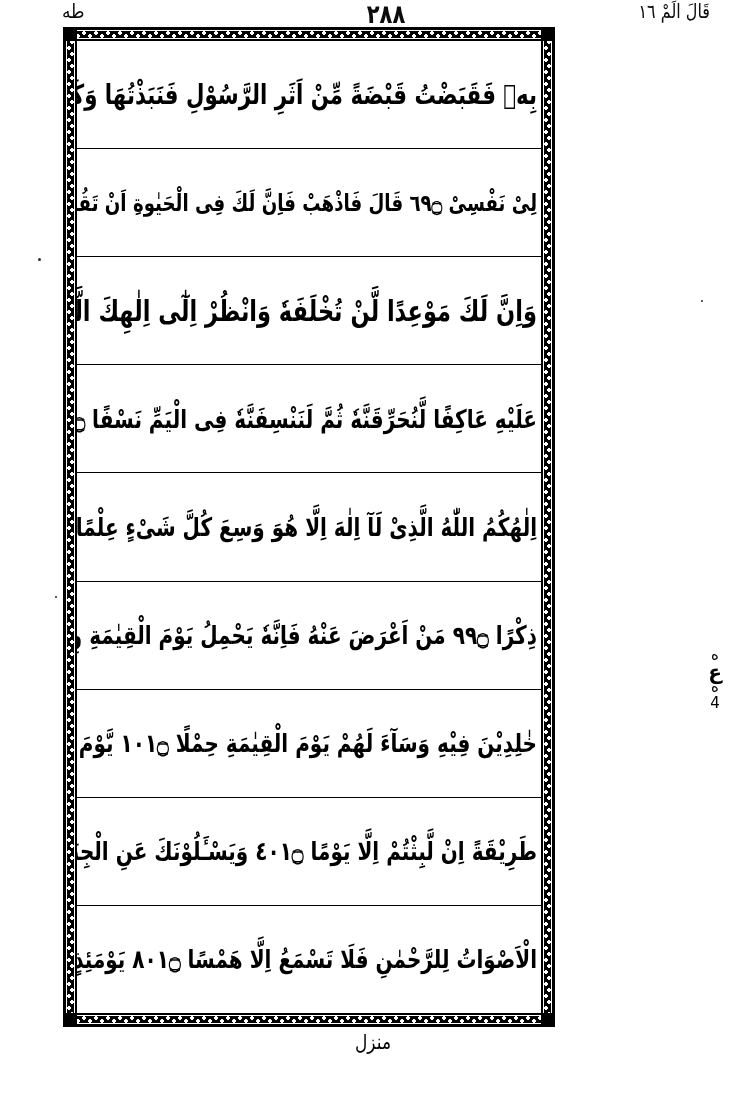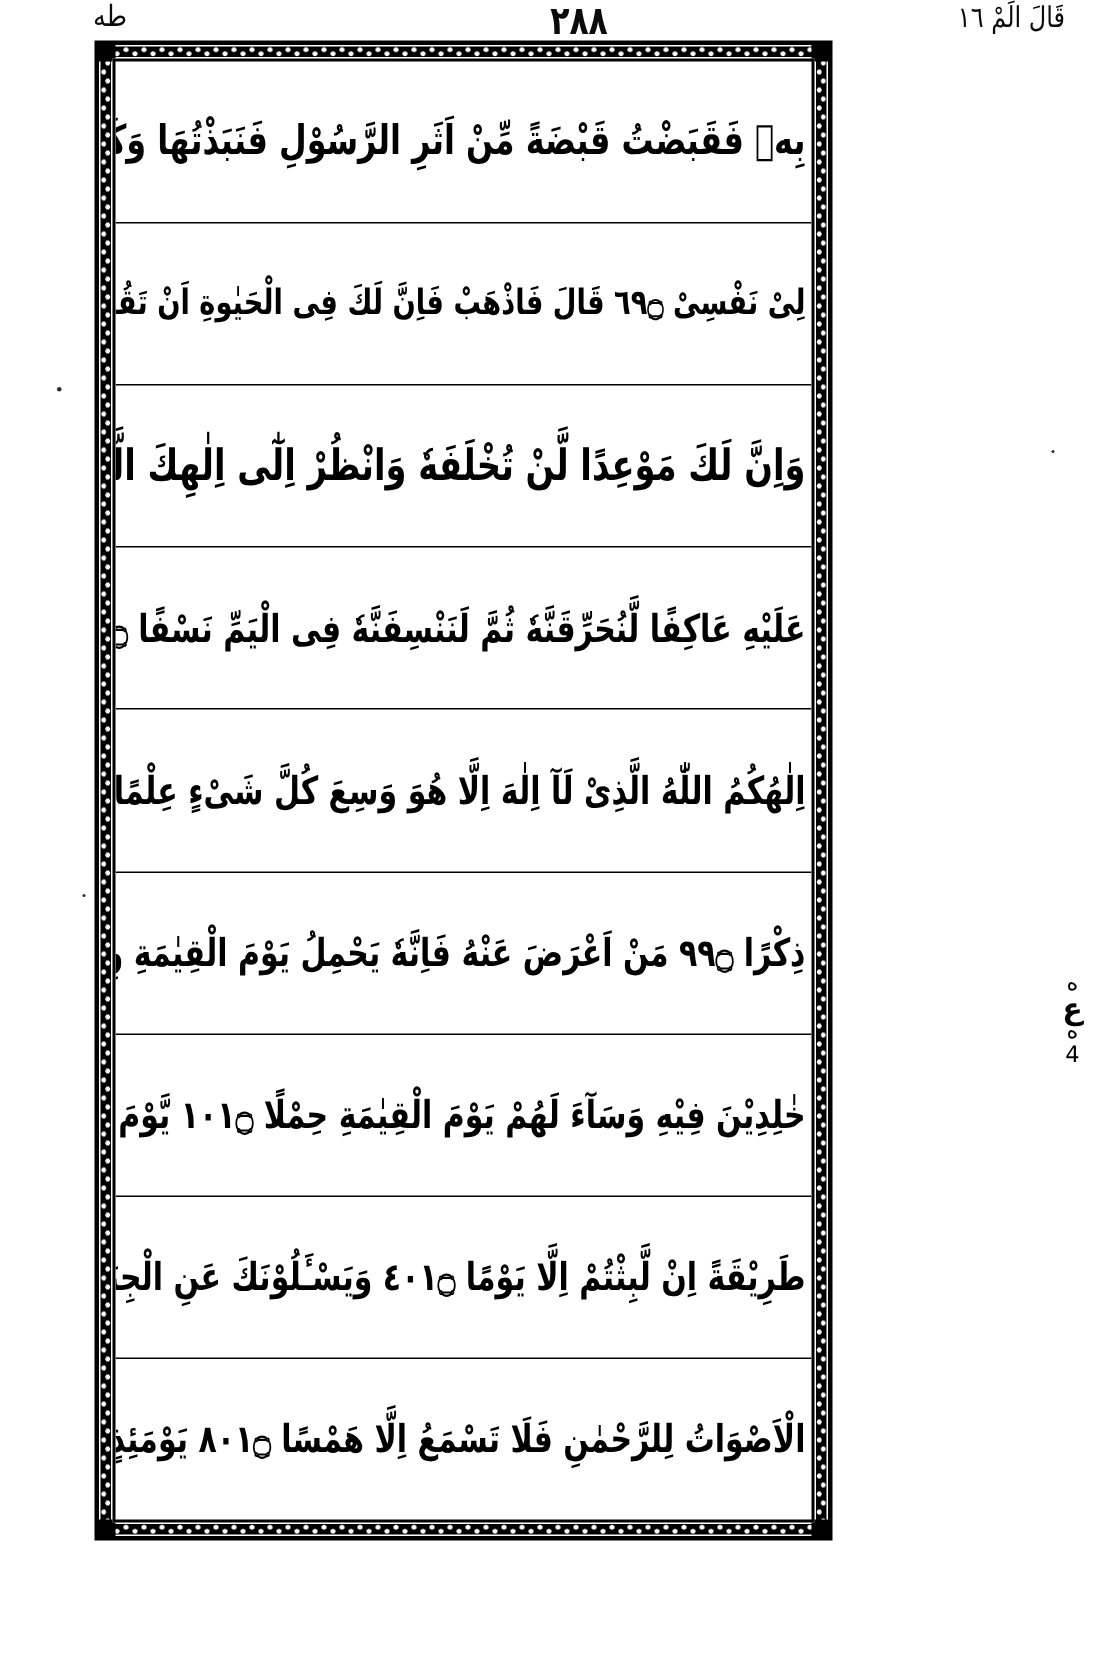--- a/index.html
+++ b/index.html
@@ -249,18 +249,21 @@
     </div>
   </div>
 
   <div class="ruku">
     <span class="r1">ه</span>
     <span class="r2">ع</span>
     <span class="r3">ه</span>
     <span class="r4">4</span>
   </div>
 
+  <div class="footer">
+    <span class="manzil">منزل</span>
+  </div>
 
   <div class="speck" style="left:38px;  top:258px; width:3px;  height:3px;"></div>
   <div class="speck" style="left:701px; top:300px; width:2px;  height:2px;"></div>
   <div class="speck" style="left:55px;  top:596px; width:2px;  height:2px;"></div>
 
 </div>
 
 </body></html>

